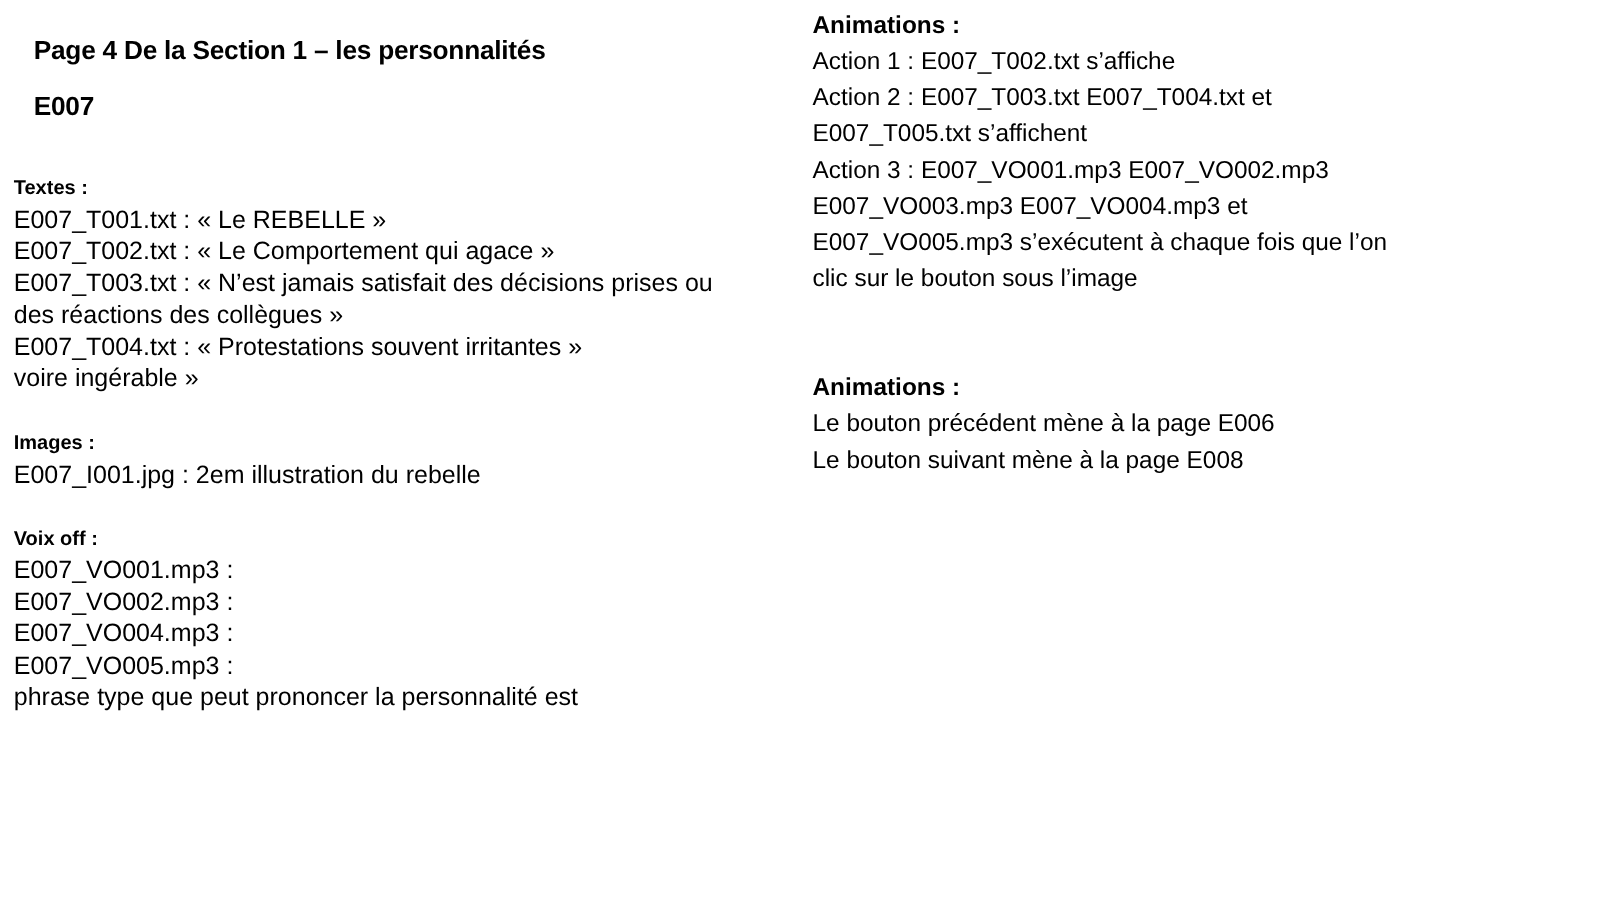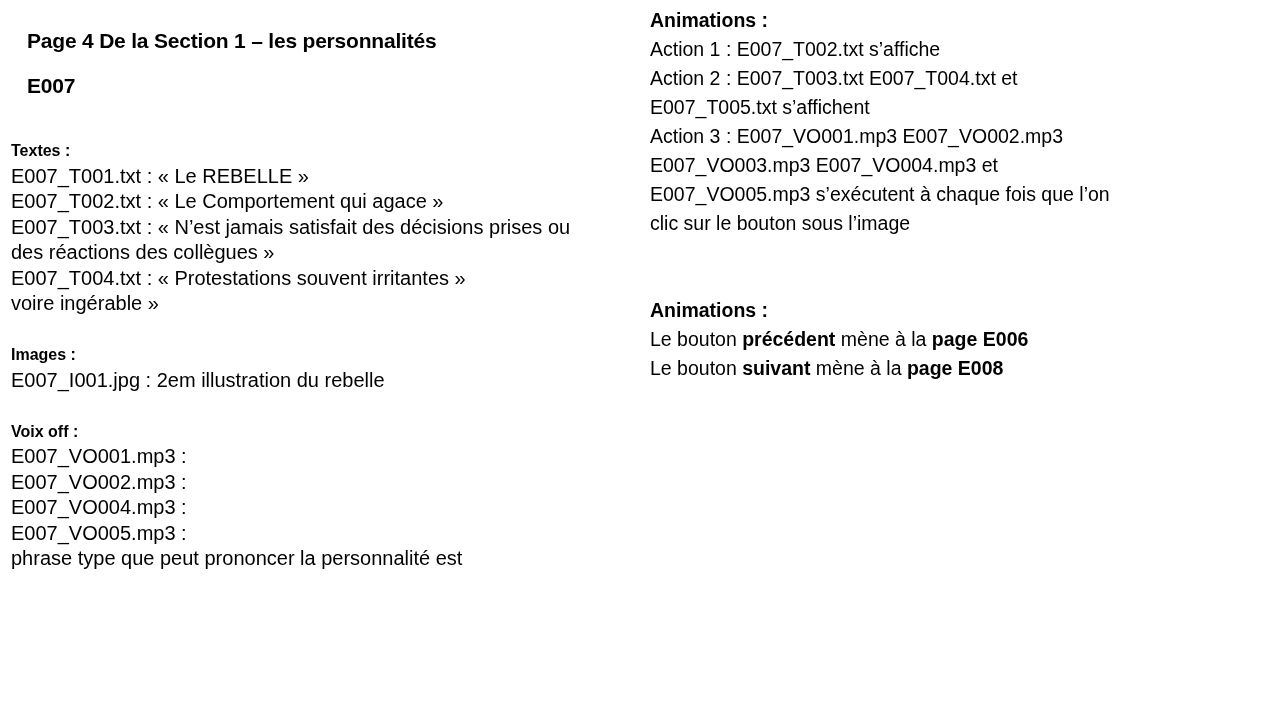--- a/index.html
+++ b/index.html
@@ -8,21 +8,21 @@
       font-family: "Liberation Sans", "DejaVu Sans", sans-serif; color: #000;
     }
     .col-left { position: absolute; left: 11px; top: 10px; width: 560px; }
     .col-right { position: absolute; left: 650px; top: 6px; width: 560px; }
     .title { font-size: 21px; font-weight: bold; line-height: 29px; margin: 16px; letter-spacing: -0.2px; }
     .sec-head { font-size: 16px; font-weight: bold; line-height: 25.5px; margin: 0; }
     .line { font-size: 20px; line-height: 25.5px; margin: 0; white-space: nowrap; }
     .gap { height: 25.5px; }
     .r .sec-head, .r .line { font-size: 19.5px; line-height: 29px; }
     .r .gap2 { height: 58px; }
-    b { font-weight: bold; }
+    b { font-weight: normal; }
   </style>
 </head>
 <body>
 
 <div class="col-left">
   <p class="title">Page 4 De la Section 1 – les personnalités</p>
   <p class="title">E007</p>
   <div class="gap" style="height:22px"></div>
 
   <p class="sec-head">Textes :</p>

